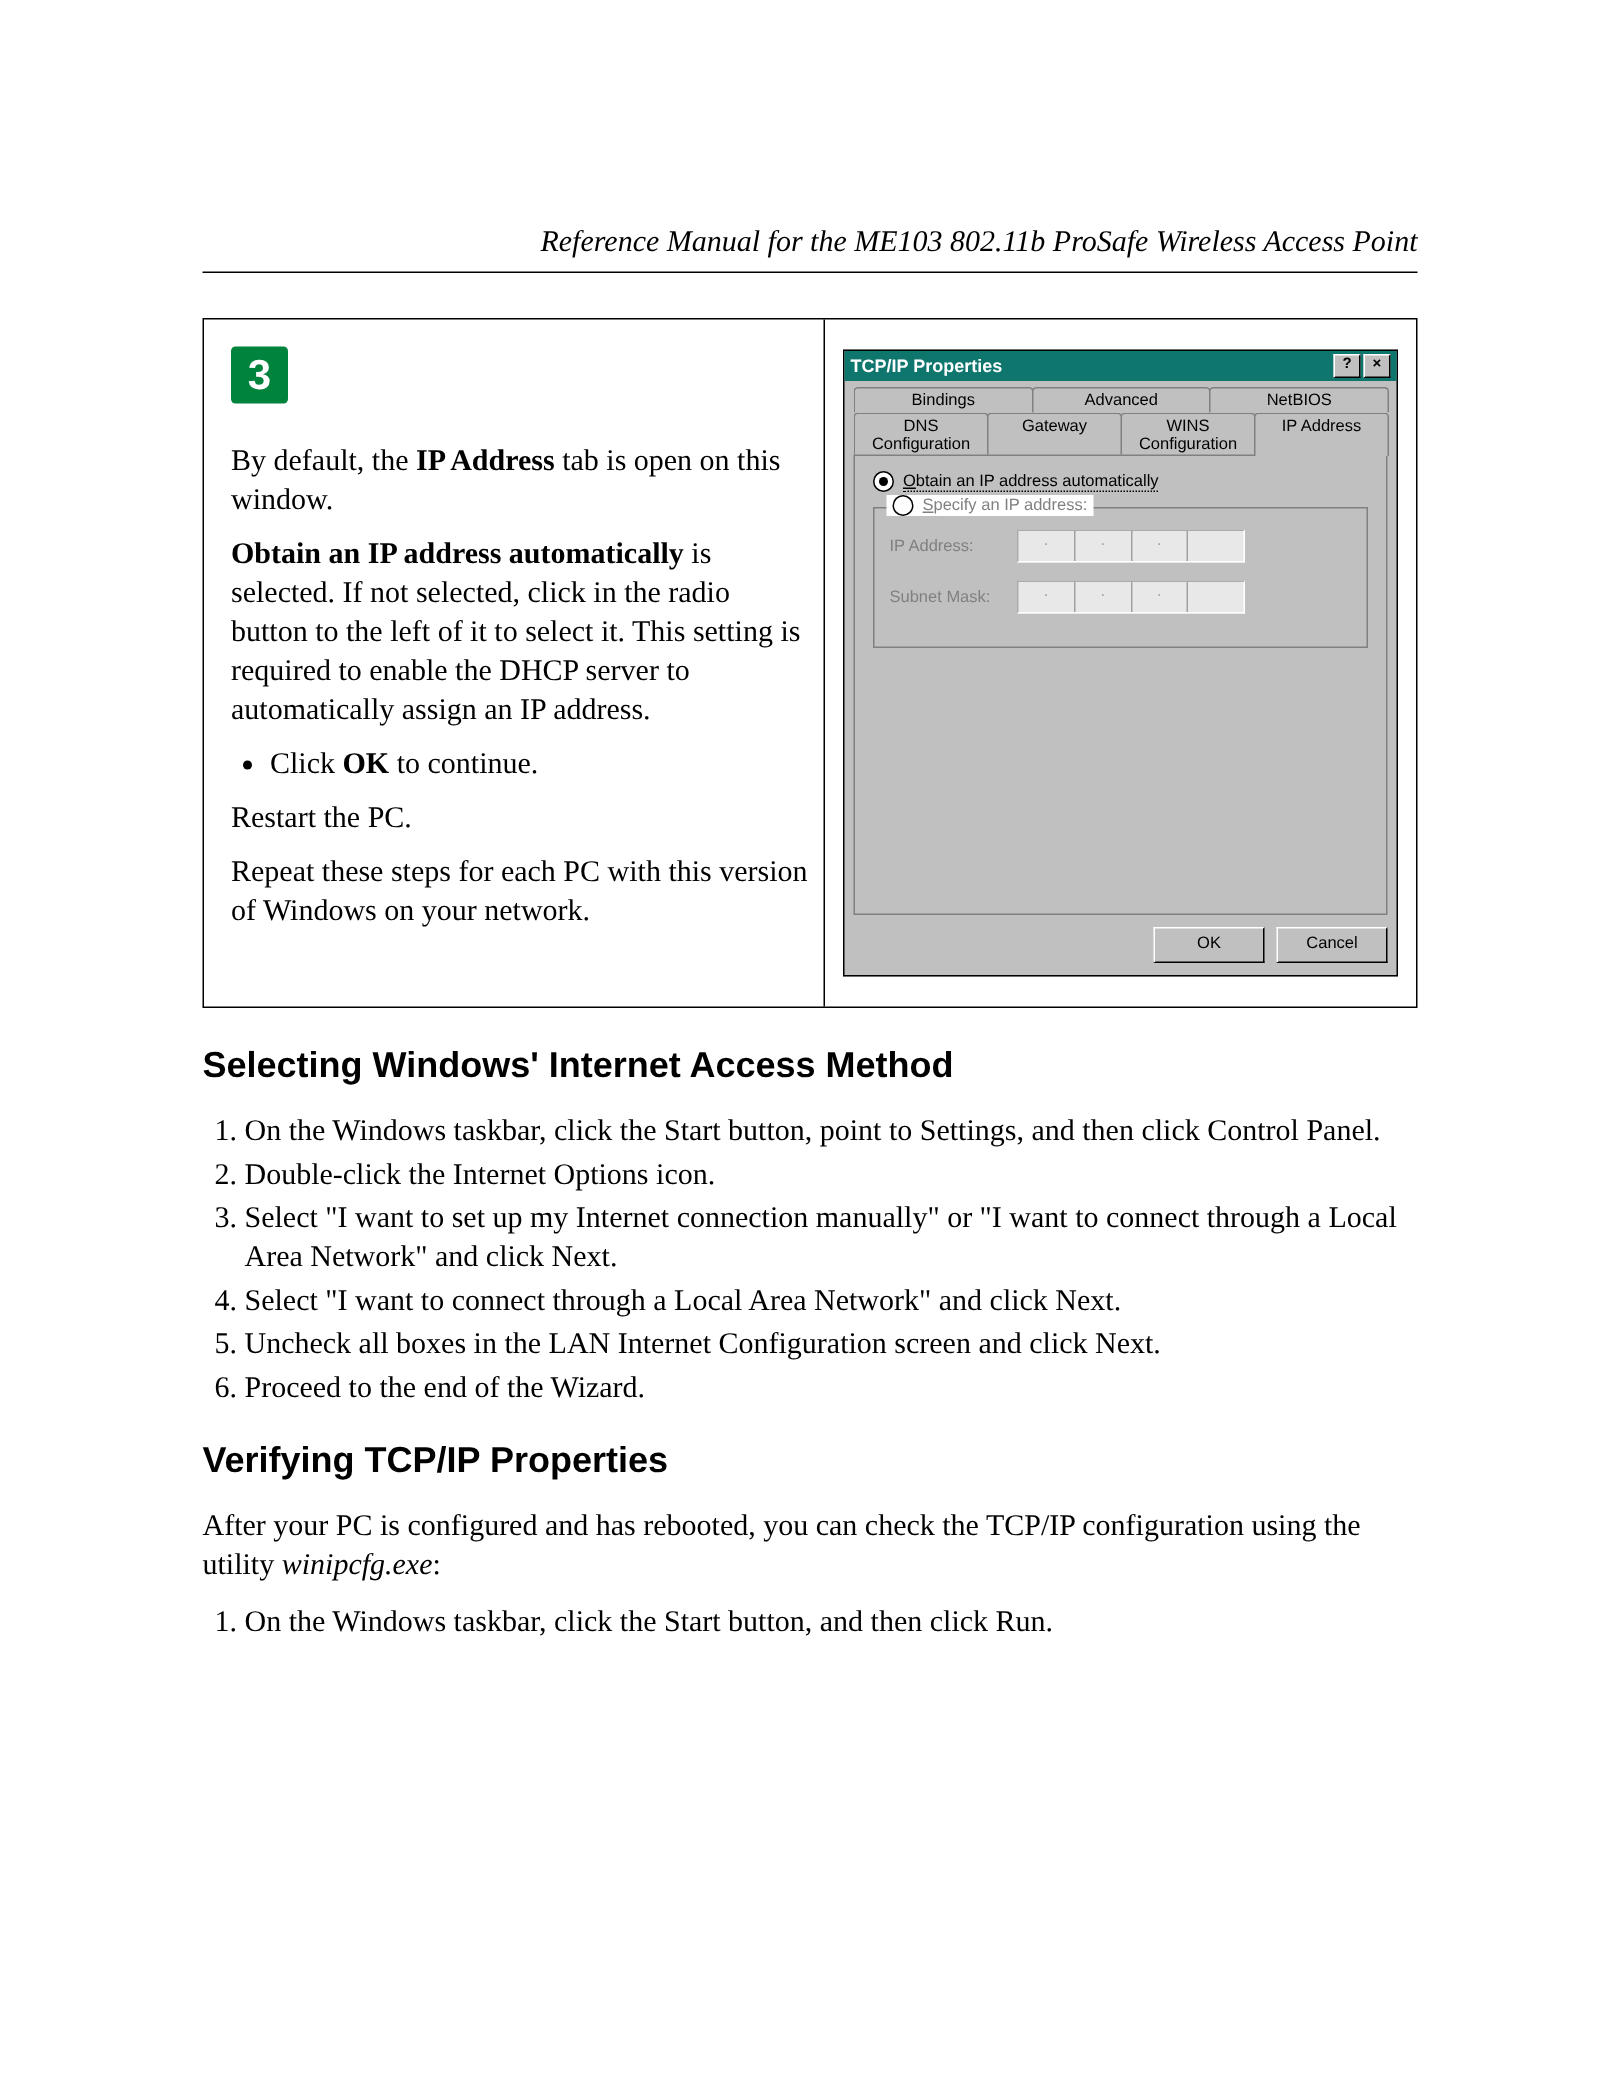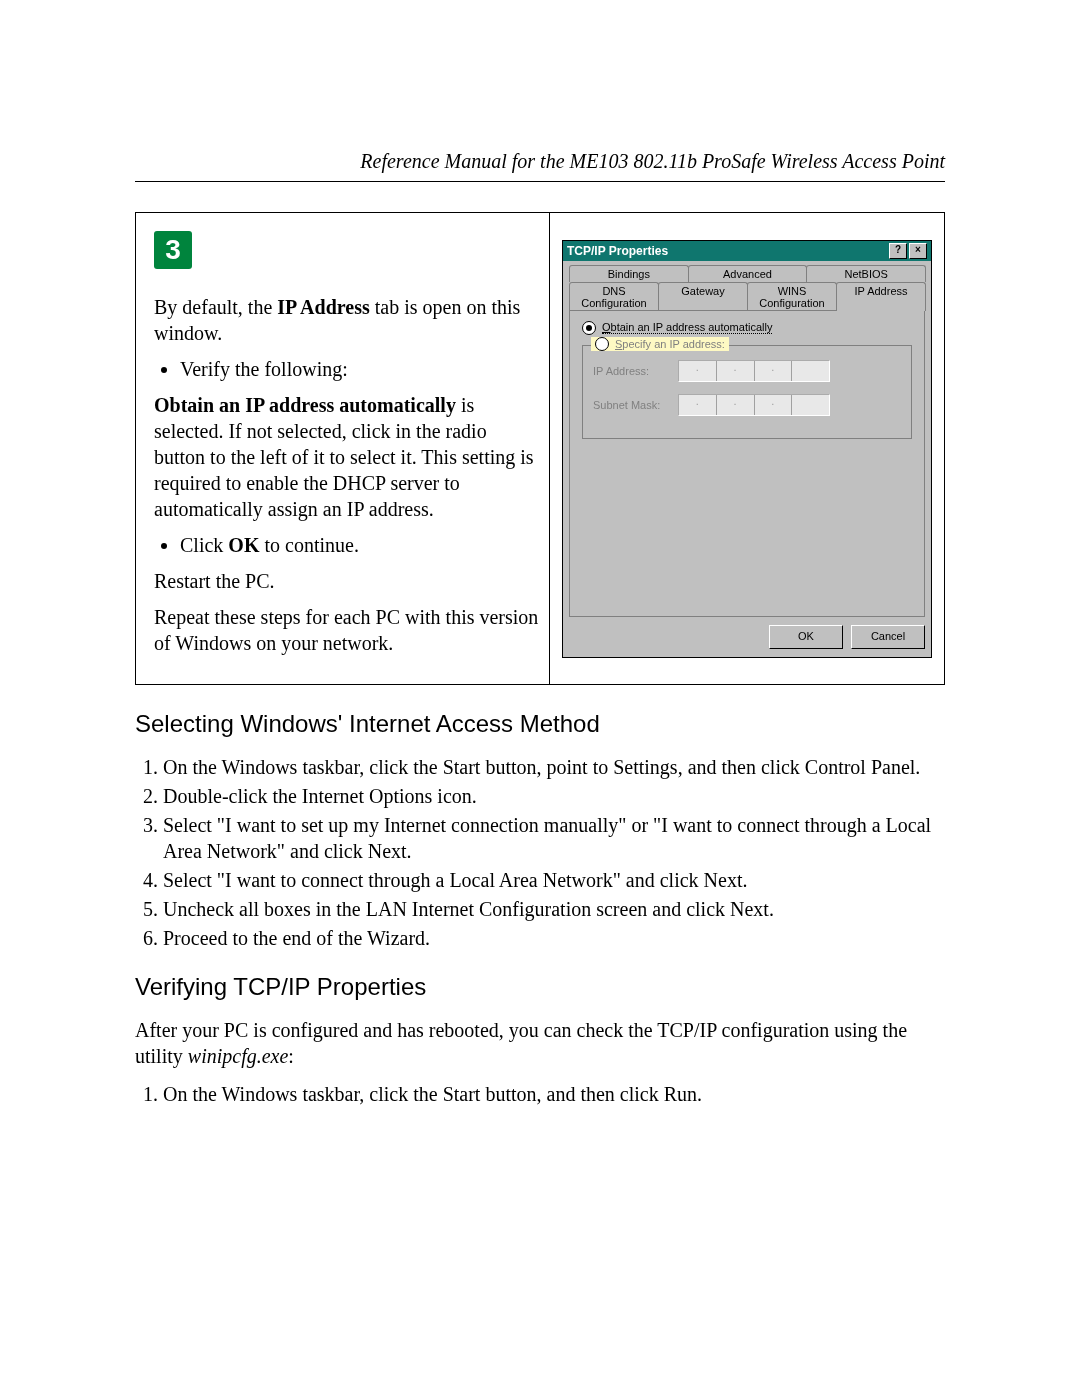--- a/index.html
+++ b/index.html
@@ -179,21 +179,21 @@
     border: 1px solid #808080;
     padding: 14px 10px 10px 10px;
     margin-top: 10px;
     position: relative;
     color: #808080;
   }
   .group-legend {
     position: absolute;
     top: -9px;
     left: 8px;
-    background: #fef9c3;
+    background: #ffffff;
     padding: 0 4px;
   }
   .ip-row {
     display:flex;
     align-items:center;
     margin-bottom:12px;
   }
   .ip-label { width: 85px; color:#808080; }
   .ip-input {
     display:flex;
@@ -222,21 +222,21 @@
     border:1px solid #000;
     border-top-color:#fff;
     border-left-color:#fff;
     font-size:11px;
     text-align:center;
     line-height:20px;
   }
   
   h2.section {
     font-family: Arial, Helvetica, sans-serif;
-    font-weight: normal;
+    font-weight: bold;
     font-size: 24px;
     margin: 22px 0 16px 0;
   }
   ol.steps {
     font-size: 20px;
     padding-left: 28px;
     margin: 0 0 10px 0;
   }
   ol.steps li { margin-bottom: 3px; line-height:1.3; }
   p.body {
@@ -277,23 +277,20 @@
   <hr class="rule">
 
   <div class="frame">
     <div class="frame-left">
       <div class="step-badge">3</div>
 
       <p>
         <span>By default, the </span><b>IP Address</b><span> tab is open on this window.</span>
       </p>
 
-      <ul>
-        <li>Verify the following:</li>
-      </ul>
       <p class="indent-block">
         <b>Obtain an IP address automatically</b><span> is selected. If not selected, click in the radio button to the left of it to select it. This setting is required to enable the DHCP server to automatically assign an IP address.</span>
       </p>
       <ul>
         <li>
           <span>Click </span><b>OK</b><span> to continue.</span>
         </li>
       </ul>
 
       <p>Restart the PC.</p>

